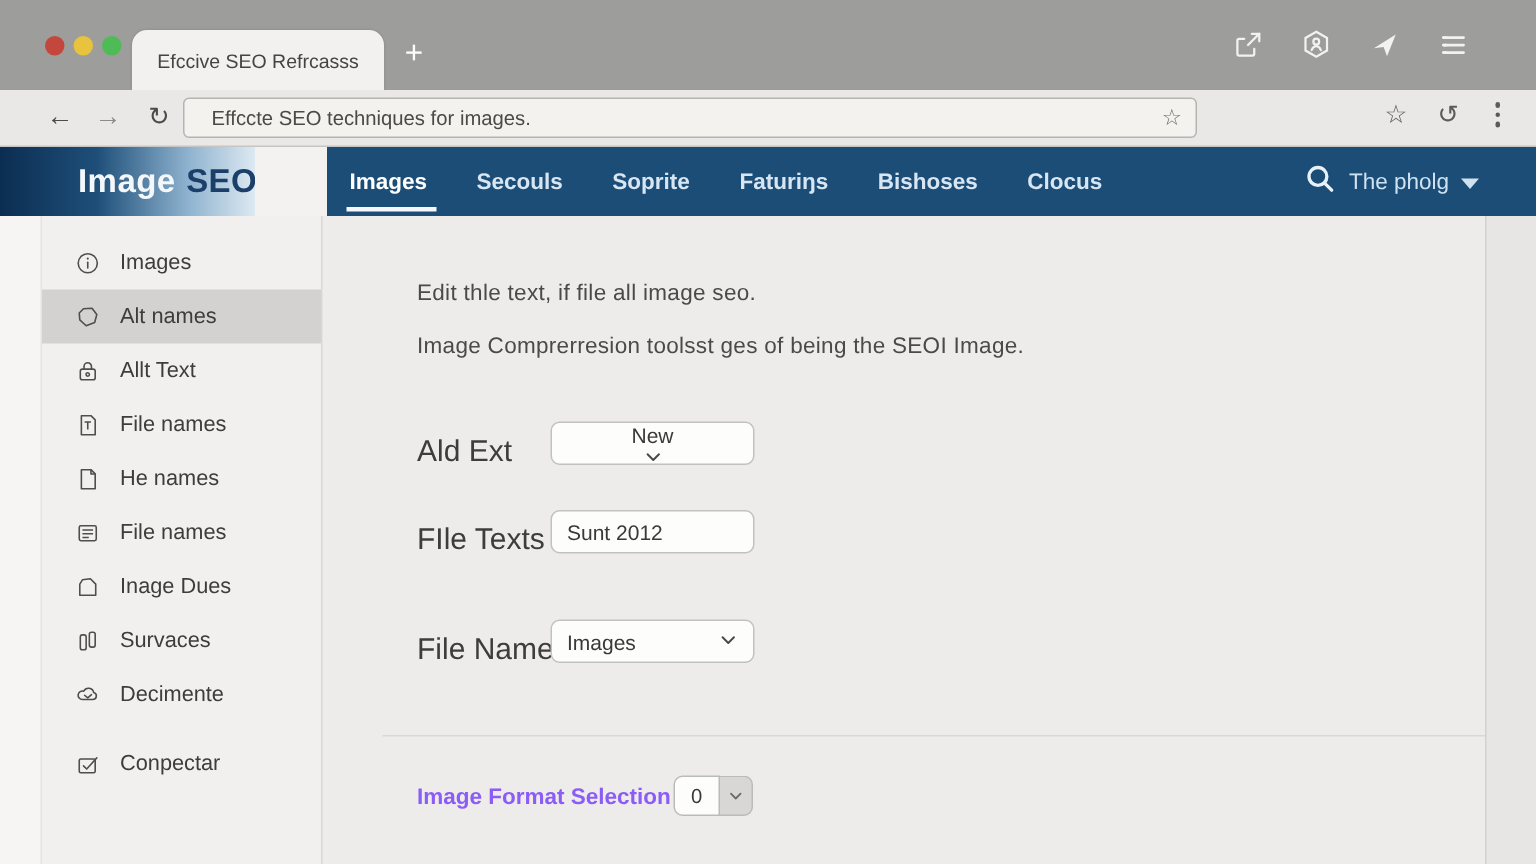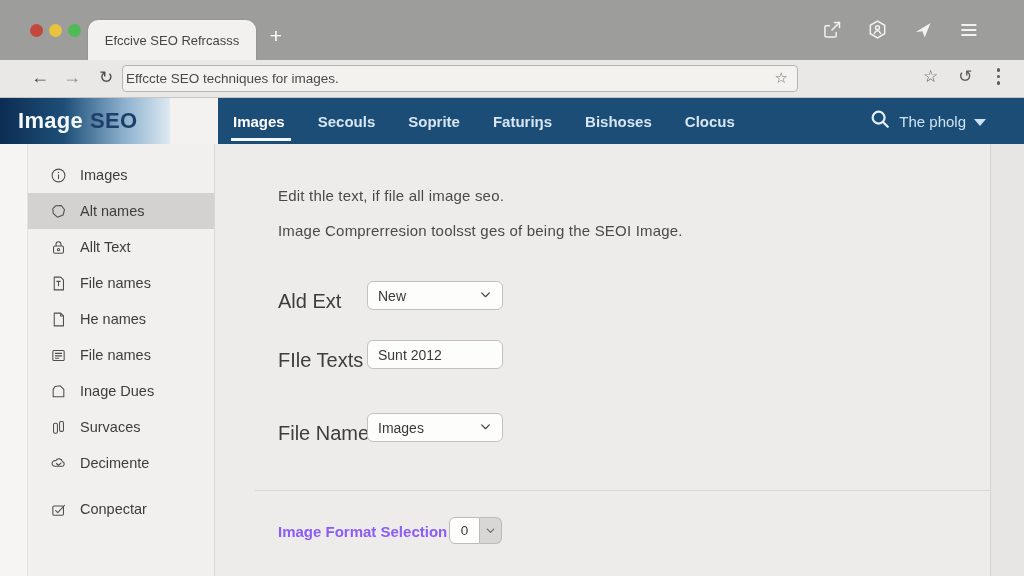--- a/index.html
+++ b/index.html
@@ -25,34 +25,34 @@
 
   
   .url-row { position:absolute; top:60px; left:0; right:0; height:38px;
              background:#e9e8e6; border-bottom:1px solid #c6c5c3; }
   .nav-btn { position:absolute; top:7px; font-size:18px; color:#4c4b49; width:24px; text-align:center; }
   .nav-back { left:28px; }
   .nav-fwd { left:60px; color:#8d8c8a; }
   .nav-reload { left:94px; font-size:17px; }
   .url-input { position:absolute; left:122px; top:5px; width:676px; height:27px;
                background:#f3f2ef; border:1px solid #b5b4b2; border-radius:4px;
-               display:flex; align-items:center; padding:0 28px 0 3px;
+               display:flex; align-items:center; padding:0 28px 0 18px;
                font-size:13.5px; color:#4a4a48; }
   .url-star { position:absolute; right:9px; top:3px; font-size:15px; color:#706f6d; }
   .url-right { position:absolute; right:20px; top:6px; display:flex; gap:20px; align-items:center;
                color:#5c5b59; }
   .url-right .glyph { font-size:17px; }
   .kebab { display:flex; flex-direction:column; gap:3px; padding:2px 4px; }
   .kebab i { width:3.5px; height:3.5px; border-radius:50%; background:#5c5b59; }
 
   
   .navbar { position:absolute; top:98px; left:0; right:0; height:46px; background:#1b4d77; }
   .logo-panel { position:absolute; left:0; top:0; width:170px; height:46px;
                 background:linear-gradient(90deg,#0c2d52 0%,#1e4f79 38%,#8fb3cf 74%,#dde9f2 100%);
-                display:flex; align-items:center; padding-left:18px; font-size:22px;
+                display:flex; align-items:center; padding-left:52px; font-size:22px;
                 letter-spacing:.3px; white-space:nowrap; }
   .logo-primary { color:#f4f8fb; font-weight:700; }
   .logo-secondary { color:#1c3f69; font-weight:600; margin-left:7px; }
   .logo-gap { position:absolute; left:170px; top:0; width:48px; height:46px; background:#f3f2f0; }
   .nav-list { position:absolute; left:233px; top:0; height:46px; display:flex; gap:33px; }
   .nav-item { position:relative; display:flex; align-items:center; height:46px;
               color:#d7e6f2; font-size:15px; font-weight:600; cursor:default; }
   .nav-item.active { color:#ffffff; font-weight:700; }
   .nav-item.active::after { content:""; position:absolute; left:-2px; right:-6px; bottom:3px;
                             height:3px; background:#f5f8fa; }
@@ -81,21 +81,21 @@
   .intro { position:absolute; left:62px; font-size:15px; color:#4b4a48; letter-spacing:.2px; }
   .intro-1 { top:43px; }
   .intro-2 { top:78px; }
   .field-label { position:absolute; left:62px; font-size:20px; color:#3e3d3b; }
   .lbl-1 { top:146px; }
   .lbl-2 { top:205px; }
   .lbl-3 { top:278px; }
   .control { position:absolute; left:151px; width:136px; height:29px;
              background:#fdfdfb; border:1px solid #c2c1bf; border-radius:6px;
              display:flex; align-items:center; padding:0 10px; font-size:14px; color:#3a3938; }
-  .ctl-1 { top:137px; }
+  .ctl-1 { top:137px;flex-direction:column; }
   .ctl-2 { top:196px; }
   .ctl-3 { top:269px; }
   .control.select { justify-content:space-between; }
   .control input { border:none; outline:none; background:transparent; width:100%;
                    font-size:14px; color:#3a3938; font-family:"Liberation Sans",sans-serif; }
   .divider { position:absolute; left:39px; top:346px; width:735px; height:1px; background:#d9d8d6; }
   .fmt-label { position:absolute; left:62px; top:379px; font-size:15px; font-weight:600; color:#8b5cf6; }
   .fmt-control { position:absolute; left:233px; top:373px; display:flex; height:27px; }
   .fmt-value { width:31px; background:#fdfdfb; border:1px solid #bcbbb9;
                border-radius:6px 0 0 6px; display:flex; align-items:center;

